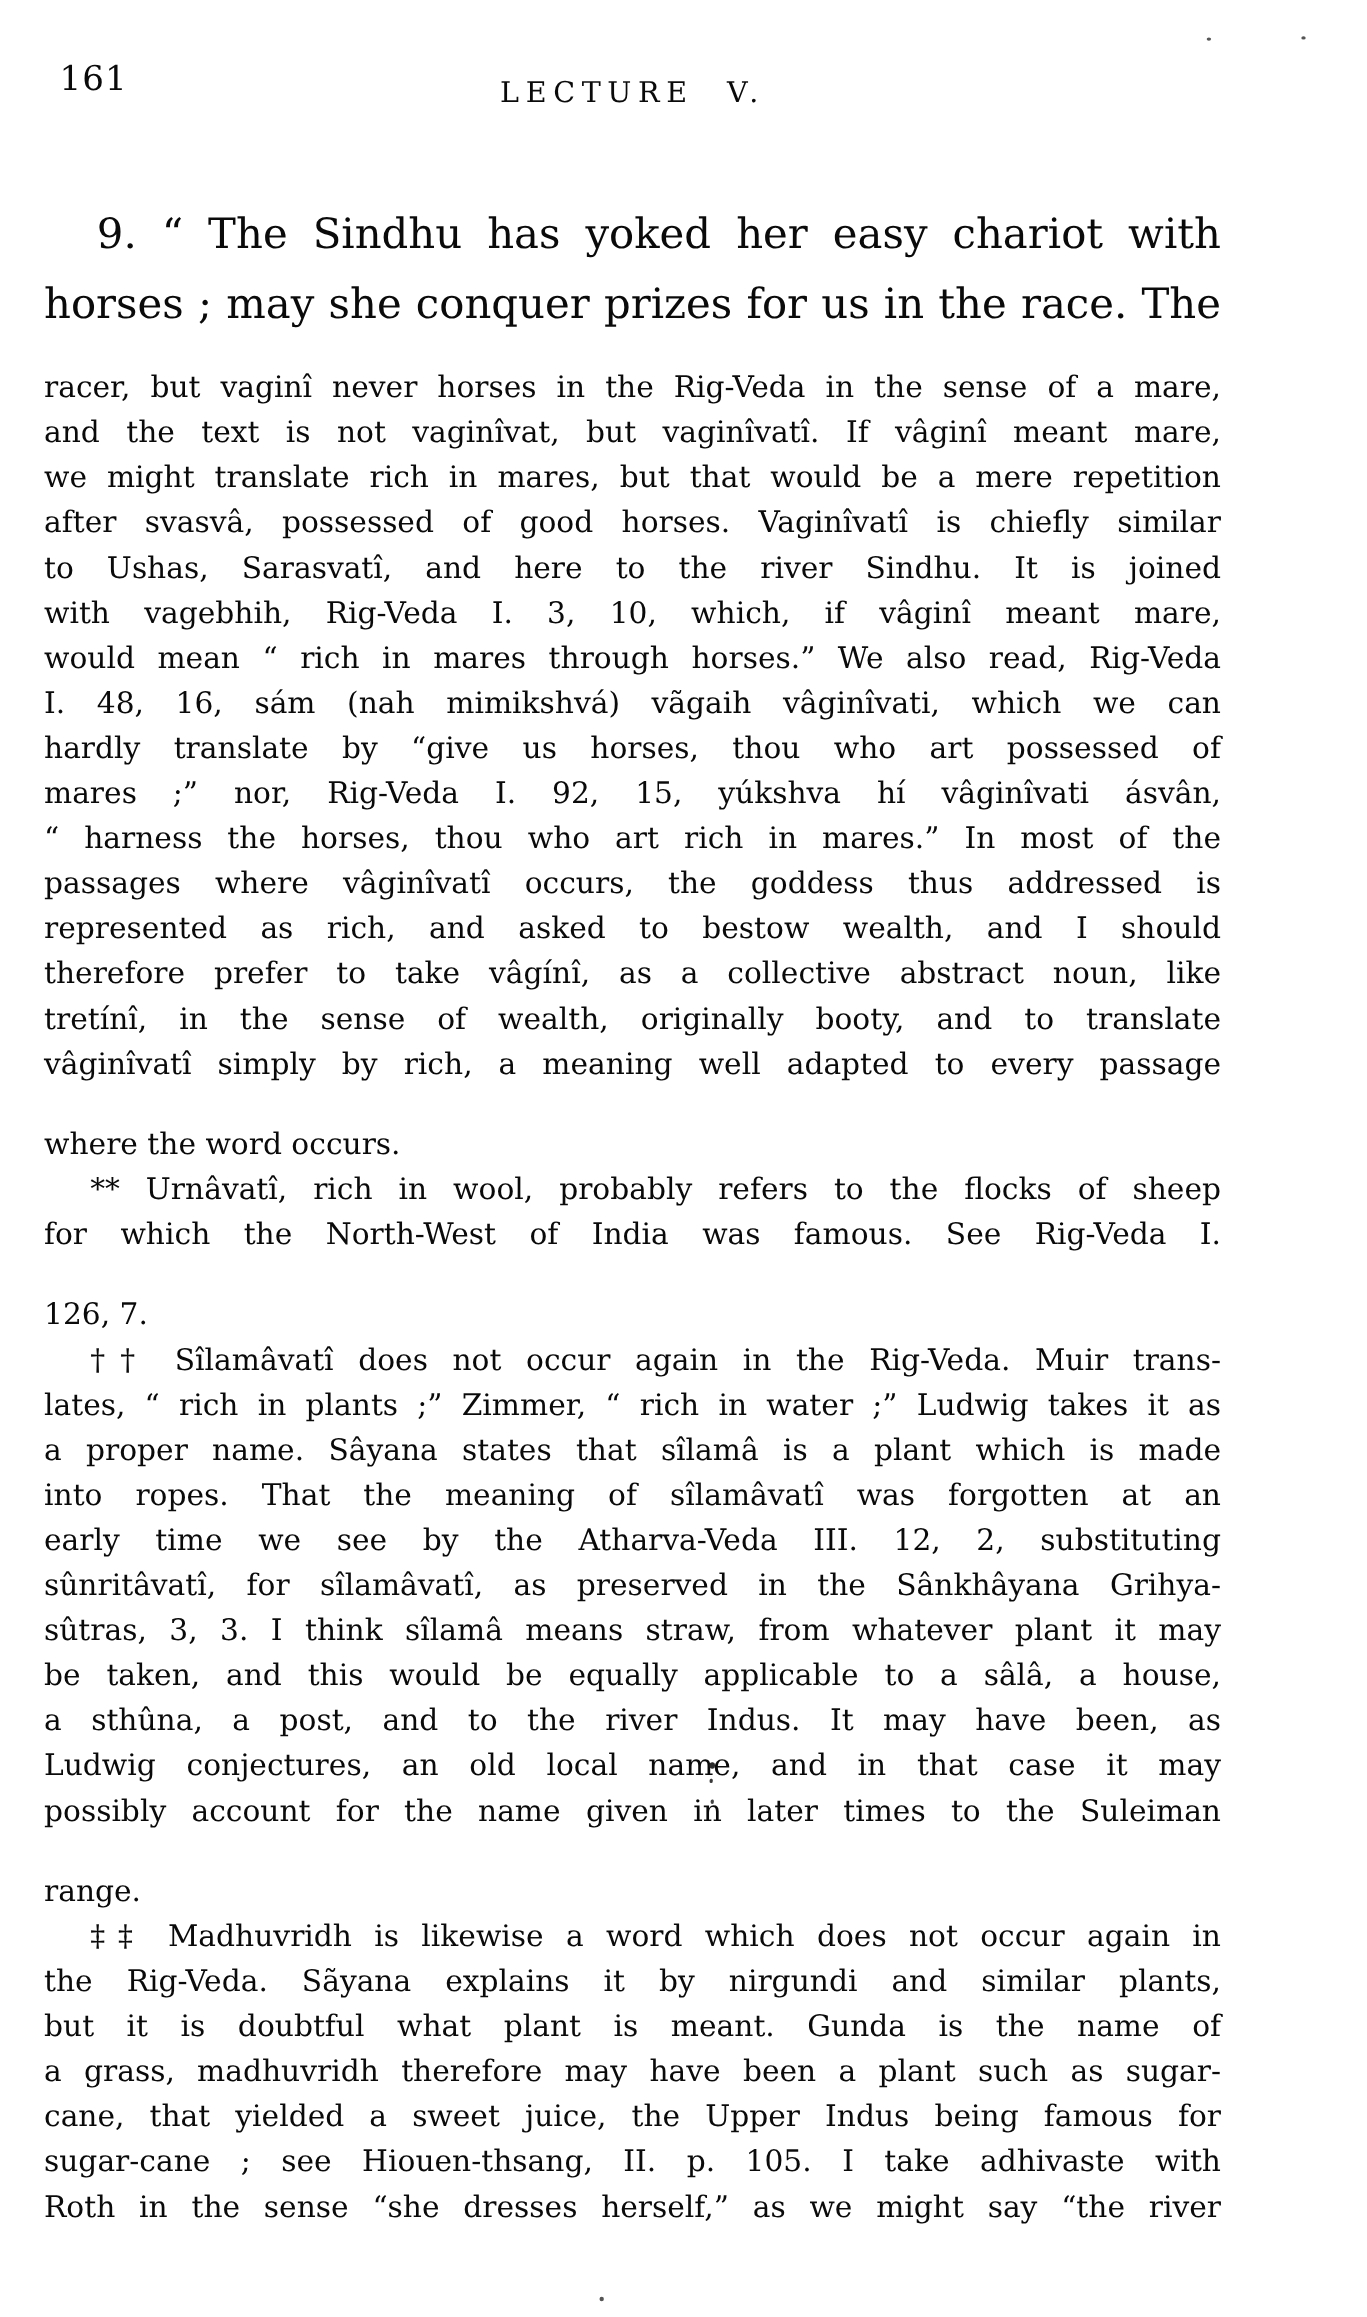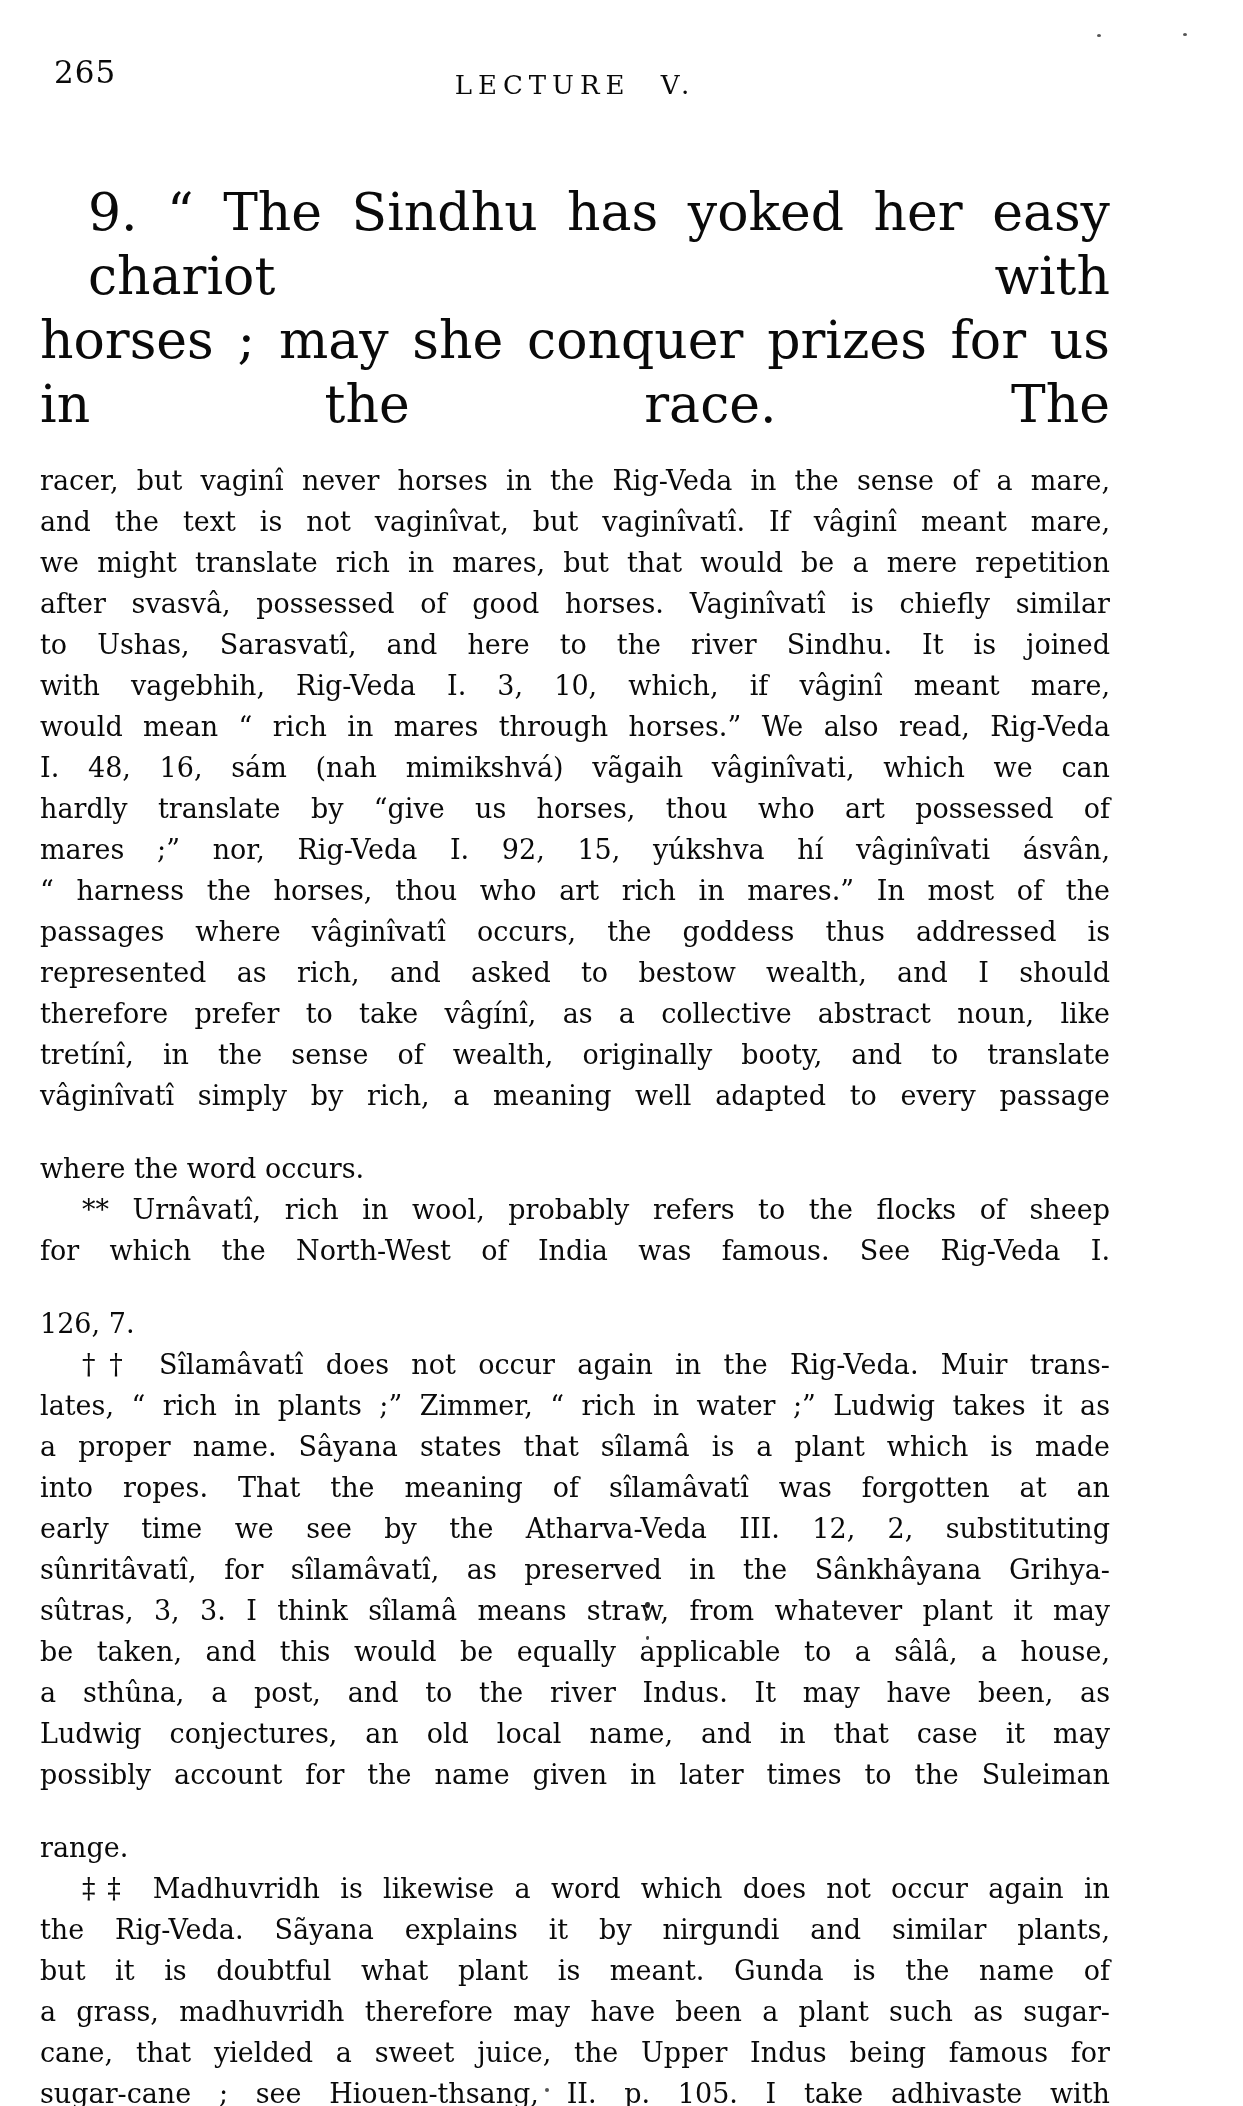--- a/index.html
+++ b/index.html
@@ -45,21 +45,21 @@
   }
   .text-line {
     text-align: justify;
     text-align-last: justify;
   }
   .text-line.align-left {
     text-align-last: left;
     margin-top: 32px;
   }
   .lecture .text-line {
-    font-size: 52px;
+    font-size: 38px;
     line-height: 64px;
   }
   .lecture .text-line.indent {
     padding-left: 48px;
   }
   .notes {
     margin-top: 24px;
   }
   .notes .text-line {
     font-size: 27px;
@@ -87,21 +87,21 @@
   .speck-a { left: 1097px; top: 34px; width: 4px; height: 3px; }
   .speck-b { left: 1183px; top: 33px; width: 4px; height: 3px; }
   .speck-c { left: 545px; top: 2088px; width: 4px; height: 4px; }
 </style>
 </head>
 <body>
 
 <div class="page">
 
   <div class="header">
-    <span class="pagenum">265</span>
+    <span class="pagenum">161</span>
     <span class="running-head">LECTURE V.</span>
   </div>
 
   <div class="lecture">
       <div class="text-line indent">9. “ The Sindhu has yoked her easy chariot with</div>
       <div class="text-line">horses ; may she conquer prizes for us in the race.  The</div>
     </div>
 
   <div class="notes">
     <div class="para">

